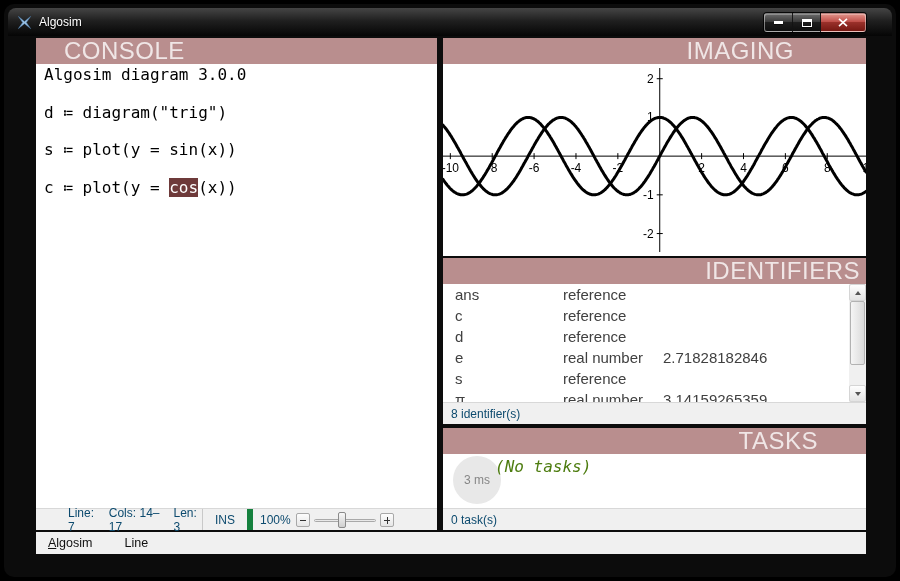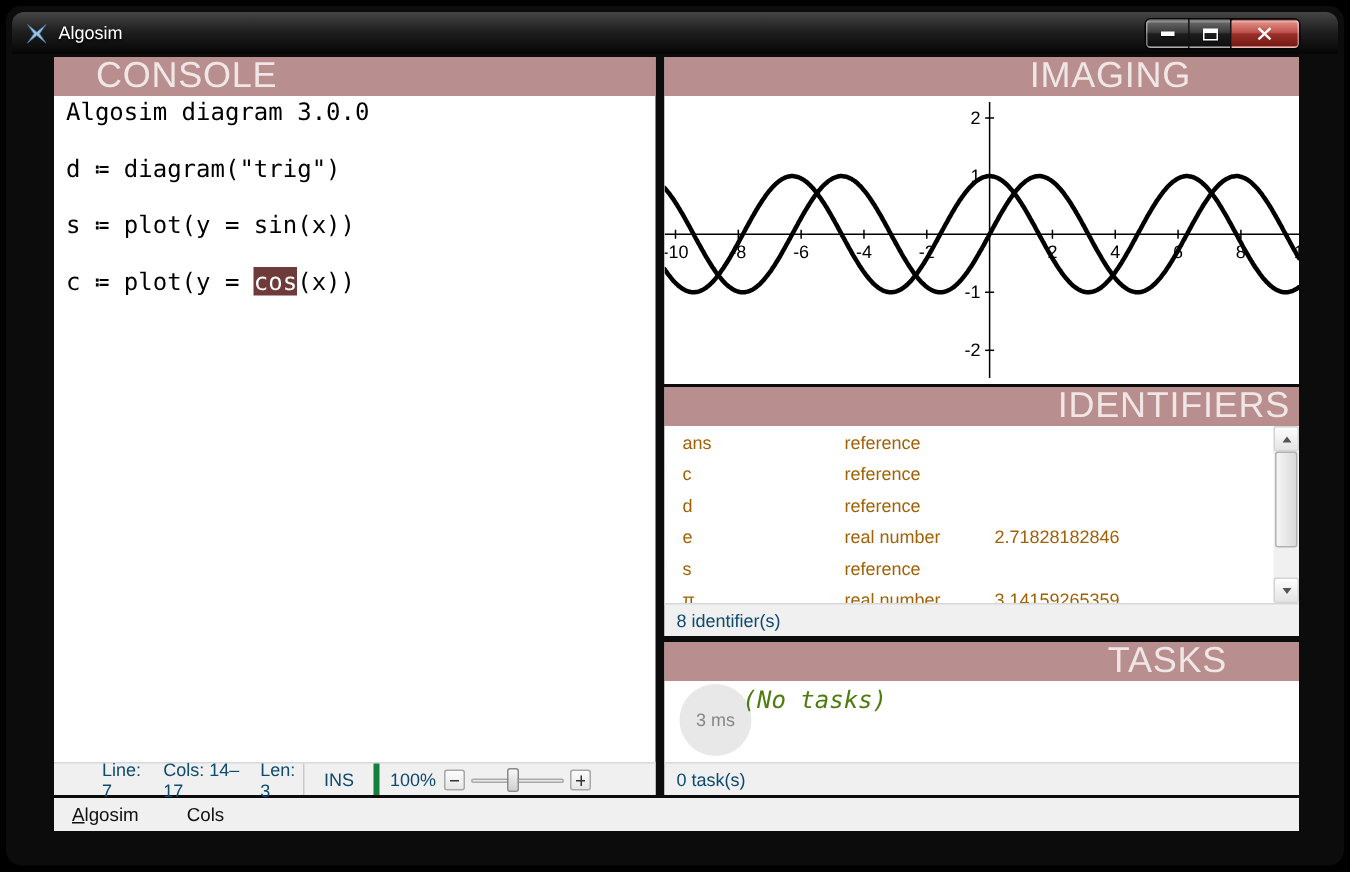--- a/index.html
+++ b/index.html
@@ -39,42 +39,42 @@
 
   
   .console-panel{left:36px;top:38px;width:401px;height:492px}
   .console-header{padding-left:28px}
   .console-body{position:absolute;left:0;right:0;top:26px;bottom:22px;overflow:hidden;
     font-family:"DejaVu Sans Mono",monospace;font-size:16px;color:#000;padding:2px 0 0 8px;cursor:text}
   .cline{height:18.8px;line-height:18.8px;white-space:pre}
   .cline .sel{background:var(--sel);color:#fff}
   .console-statusbar .seg{height:100%;display:flex;align-items:center}
   .seg-pos{width:167px;padding-left:32px;border-right:1px solid #c9c9c9;gap:10px}
-  .seg-ins{width:50px;justify-content:center;border-right:4px solid #15803d}
+  .seg-ins{width:50px;justify-content:center;border-right:6px solid #15803d}
   .seg-zoom{flex:1;padding-left:7px;gap:4px}
   .mini-btn{width:14px;height:14px;border:1px solid #a8a8a8;border-radius:2px;
     background:linear-gradient(180deg,#fdfdfd,#e6e6e6);position:relative;flex:0 0 auto;cursor:default}
   .mini-btn .hb{position:absolute;left:3px;top:6px;width:6px;height:1px;background:#333}
   .mini-btn .vb{position:absolute;left:6px;top:3px;width:1px;height:7px;background:#333}
   .slider{position:relative;width:62px;height:18px;flex:0 0 auto}
   .slider .track{position:absolute;left:0;right:0;top:8px;height:3px;background:#e9e9e9;
     border:1px solid #a9a9a9;border-radius:2px}
   .slider .thumb{position:absolute;left:24px;top:1px;width:8px;height:16px;border:1px solid #8a8a8a;
     border-radius:2px;background:linear-gradient(180deg,#f8f8f8,#cfcfcf)}
 
   
   .imaging-panel{left:443px;top:38px;width:423px;height:218px}
   .imaging-header{text-align:right;padding-right:72px}
   .plot{position:absolute;left:0;top:26px;width:423px;height:192px;background:#fff;overflow:hidden}
 
   
   .identifiers-panel{left:443px;top:258px;width:423px;height:166px}
   .identifiers-header{text-align:right;padding-right:6px}
   .ident-rows{position:absolute;left:0;top:26px;right:17px;height:118px;overflow:hidden;background:#fff}
-  .irow{height:21px;display:flex;align-items:center;font-size:12px;color:#a16207}
+  .irow{height:21px;display:flex;align-items:center;font-size:15px;color:#404040}
   .irow .c1{width:120px;padding-left:12px}
   .irow .c2{width:100px}
   .irow .c3{flex:1}
   .scrollbar{position:absolute;right:0;top:26px;width:17px;height:118px;background:#f0f0f0}
   .sb-btn{position:absolute;left:0;width:17px;height:17px;border:1px solid #d5d5d5;border-radius:2px;
     background:linear-gradient(180deg,#fefefe,#e4e4e4);display:flex;align-items:center;justify-content:center}
   .sb-btn.up{top:0}
   .sb-btn.down{bottom:0}
   .tri-up{width:0;height:0;border-left:3.5px solid transparent;border-right:3.5px solid transparent;border-bottom:4px solid #555}
   .tri-down{width:0;height:0;border-left:3.5px solid transparent;border-right:3.5px solid transparent;border-top:4px solid #555}
@@ -266,15 +266,15 @@
       </div>
       <div class="no-tasks">(No tasks)</div>
     </div>
     <div class="statusbar tasks-statusbar">
       <span>0 task(s)</span>
     </div>
   </div>
 
   <div class="app-statusbar">
     <span class="menu-label">Algosim</span>
-    <span class="ready-label">Cols</span>
+    <span class="ready-label">Line</span>
   </div>
 </div>
 
 </body></html>

